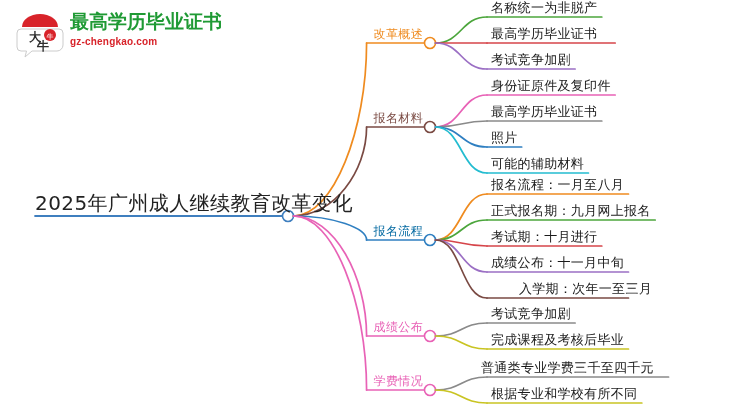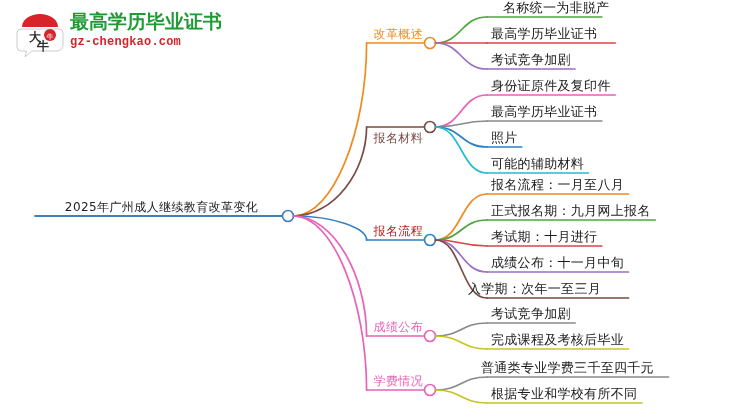--- a/index.html
+++ b/index.html
@@ -45,47 +45,47 @@
   }
   .logo-title {
     font-size: 19px;
     font-weight: bold;
     color: #1f9a34;
     letter-spacing: 0px;
     line-height: 26px;
     white-space: nowrap;
   }
   .logo-sub {
-    font-size: 12px;
+    font-size: 10px;
     font-weight: bold;
     color: #d8232a;
     line-height: 16px;
     letter-spacing: 0.2px;
     white-space: nowrap;
-    font-family: Liberation Mono, monospace;
+    font-family: Liberation Sans, sans-serif;
   }
 
   
   #connectors {
     position: absolute;
     left: 0; top: 0;
     width: 750px;
     height: 410px;
   }
 
   
   .node-label {
     position: absolute;
     white-space: nowrap;
     line-height: 1;
     transform: translateY(-100%);
     padding-bottom: 3px;
   }
   .node-root {
-    font-size: 12px;
+    font-size: 20px;
     color: #222222;
     letter-spacing: 0.4px;
   }
   .node-branch {
     font-size: 12px;
     letter-spacing: 0.4px;
   }
   .node-leaf {
     font-size: 13px;
     color: #1a1a1a;
@@ -160,34 +160,34 @@
       <circle cx="430" cy="390" r="5.5" fill="#ffffff" stroke="#e862b6" stroke-width="1.6"></circle>
       <path d="M487 377 H668.5625" stroke="#8a8a8a" stroke-width="1.7" fill="none" stroke-linecap="round"></path>
       <path d="M435.5 390 C461.25 390 461.25 377 487 377" stroke="#8a8a8a" stroke-width="1.7" fill="none" stroke-linecap="round"></path>
       <path d="M487 403 H641.859375" stroke="#c9c423" stroke-width="1.7" fill="none" stroke-linecap="round"></path>
       <path d="M435.5 390 C461.25 390 461.25 403 487 403" stroke="#c9c423" stroke-width="1.7" fill="none" stroke-linecap="round"></path>
     </svg>
 
   <div id="labels">
       <div class="node-label node-root" style="color: rgb(34, 34, 34); left: 35.0938px; top: 216px; width: 252.906px; text-align: center;">2025年广州成人继续教育改革变化</div>
       <div class="node-label node-branch" style="color: rgb(239, 139, 31); left: 366.594px; top: 43px; width: 63.4062px; text-align: center;">改革概述</div>
-      <div class="node-label node-leaf" style="left: 491px; top: 17px; margin-left: 12px;">名称统一为非脱产</div>
+      <div class="node-label node-leaf" style="left: 491px; top: 17px;">名称统一为非脱产</div>
       <div class="node-label node-leaf" style="left: 491px; top: 43px;">最高学历毕业证书</div>
       <div class="node-label node-leaf" style="left: 491px; top: 69px;">考试竞争加剧</div>
-      <div class="node-label node-branch" style="color: rgb(122, 74, 67); left: 366.594px; top: 127px; width: 63.4062px; text-align: center; margin-top: 20px;">报名材料</div>
+      <div class="node-label node-branch" style="color: rgb(122, 74, 67); left: 366.594px; top: 127px; width: 63.4062px; text-align: center;">报名材料</div>
       <div class="node-label node-leaf" style="left: 491px; top: 95px;">身份证原件及复印件</div>
       <div class="node-label node-leaf" style="left: 491px; top: 121px;">最高学历毕业证书</div>
       <div class="node-label node-leaf" style="left: 491px; top: 147px;">照片</div>
       <div class="node-label node-leaf" style="left: 491px; top: 173px;">可能的辅助材料</div>
-      <div class="node-label node-branch" style="color: #b91c1c; left: 366.594px; top: 240px; width: 63.4062px; text-align: center;">报名流程</div>
+      <div class="node-label node-branch" style="color: #0369a1; left: 366.594px; top: 240px; width: 63.4062px; text-align: center;">报名流程</div>
       <div class="node-label node-leaf" style="left: 491px; top: 194px;">报名流程：一月至八月</div>
       <div class="node-label node-leaf" style="left: 491px; top: 220px;">正式报名期：九月网上报名</div>
       <div class="node-label node-leaf" style="left: 491px; top: 246px;">考试期：十月进行</div>
       <div class="node-label node-leaf" style="left: 491px; top: 272px;">成绩公布：十一月中旬</div>
-      <div class="node-label node-leaf" style="left: 468px; top: 298px;">入学期：次年一至三月</div>
+      <div class="node-label node-leaf" style="left: 519px; top: 298px;">入学期：次年一至三月</div>
       <div class="node-label node-branch" style="color: rgb(232, 98, 182); left: 366.594px; top: 336px; width: 63.4062px; text-align: center;">成绩公布</div>
       <div class="node-label node-leaf" style="left: 491px; top: 323px;">考试竞争加剧</div>
       <div class="node-label node-leaf" style="left: 491px; top: 349px;">完成课程及考核后毕业</div>
       <div class="node-label node-branch" style="color: rgb(232, 98, 182); left: 366.594px; top: 390px; width: 63.4062px; text-align: center;">学费情况</div>
       <div class="node-label node-leaf" style="left: 481px; top: 377px;">普通类专业学费三千至四千元</div>
       <div class="node-label node-leaf" style="left: 491px; top: 403px;">根据专业和学校有所不同</div>
     </div>
 
 </div>
 

